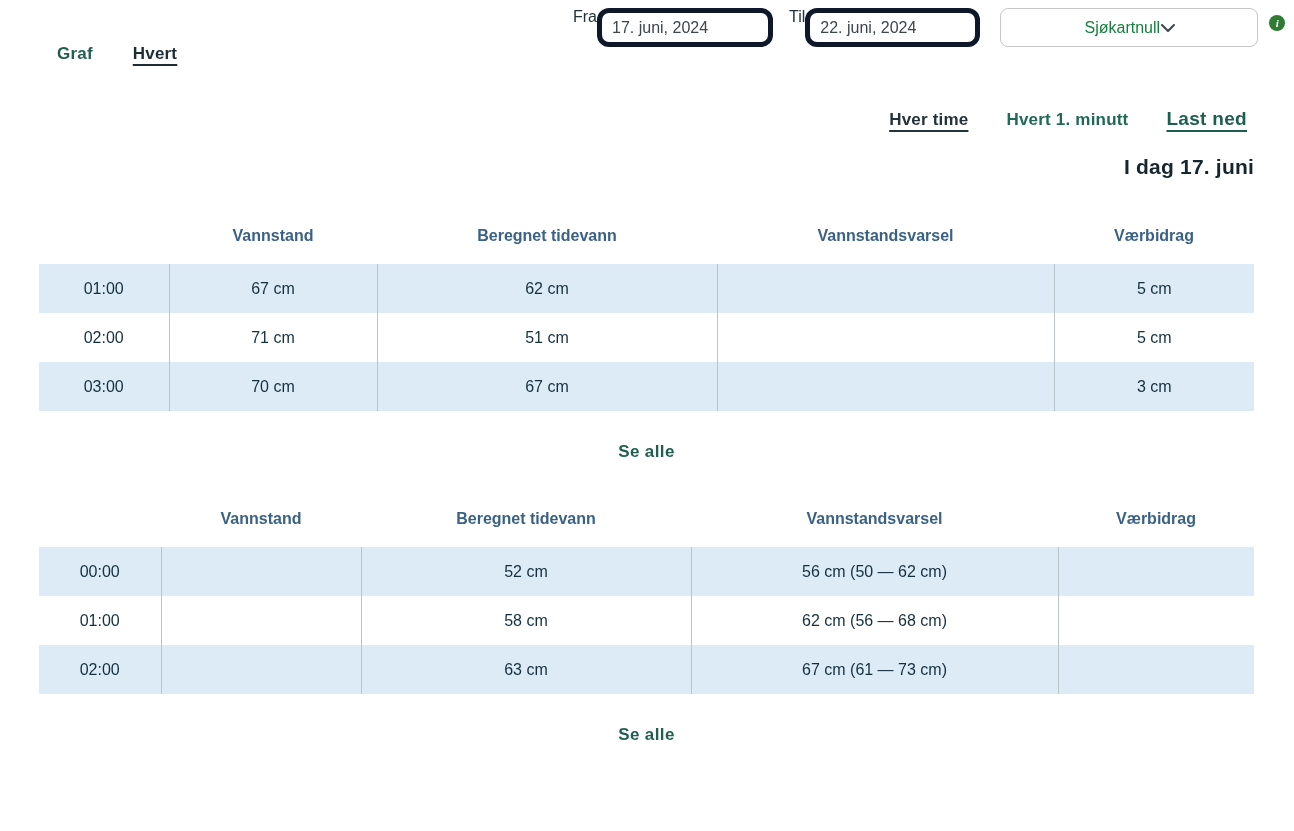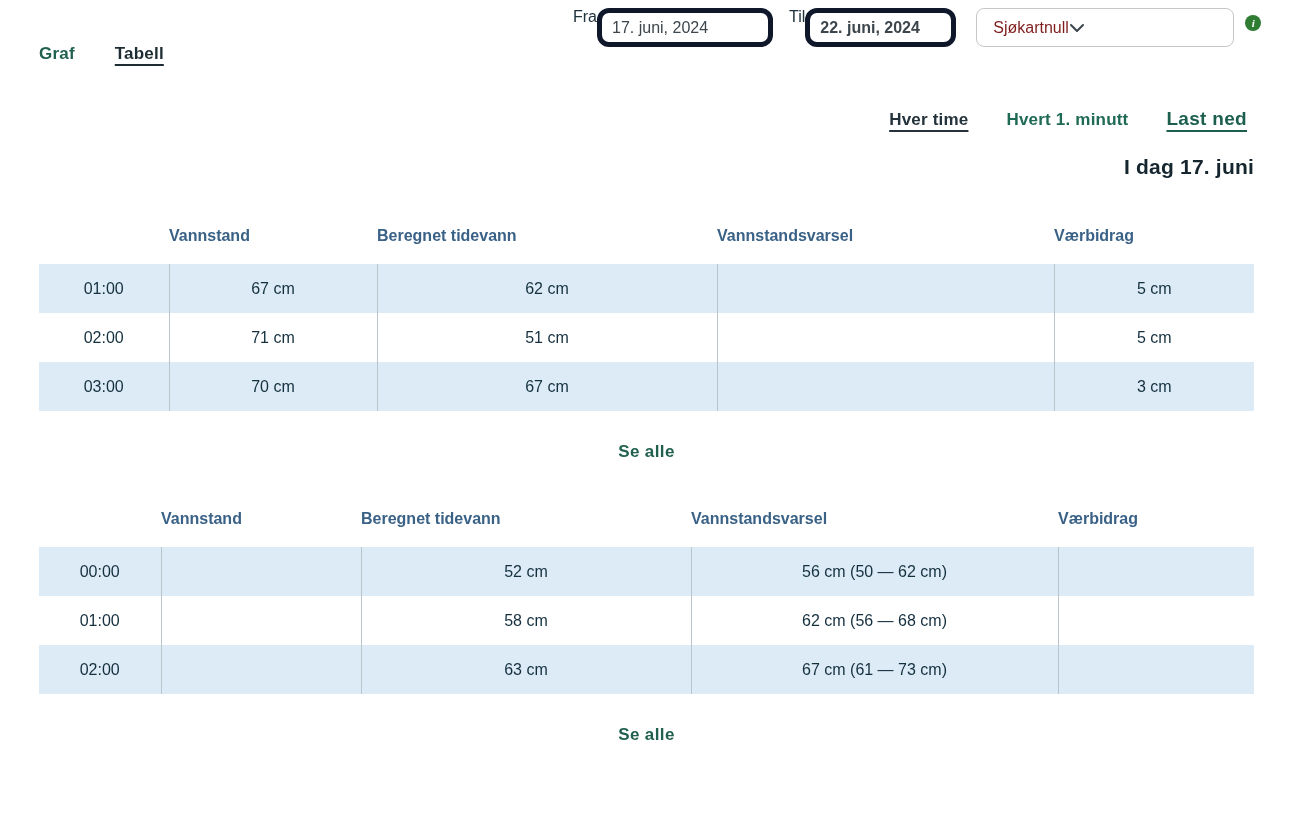--- a/index.html
+++ b/index.html
@@ -8,47 +8,47 @@
   body {
     font-family: "Liberation Sans", "DejaVu Sans", sans-serif;
     color: #14303f;
     font-size: 16px;
     width: 1294px;
   }
   .page { width: 1215px; margin-left: 39px; padding-bottom: 18px; }
 
   
   .topbar { position: relative; height: 92px; }
-  .view-tabs { position: absolute; left: 0; top: 44px; display: flex; gap: 40px; }
+  .view-tabs { position: absolute; left: 18px; top: 44px; display: flex; gap: 40px; }
   .tab {
     font-size: 17px; font-weight: 700; color: #21604f;
     text-decoration: none; cursor: pointer; letter-spacing: .2px;
   }
   .tab.active {
     color: #1d2b33;
     text-decoration: underline;
     text-underline-offset: 5px;
     text-decoration-thickness: 2px;
   }
   .filters { position: absolute; left: 534px; top: 8px; display: flex; align-items: flex-start; }
   .field { display: flex; flex-direction: row; }
   .field label { font-size: 16px; color: #20323c; margin-bottom: 7px; font-weight: 400; }
   .field input {
     height: 39px; border: 5px solid #0f172a; border-radius: 12px;
     font-family: inherit; font-size: 16px; color: #3c464c; text-align: left;
     background: #fff; outline: none; padding: 0 10px;
   }
   .field-fra input { width: 176px; }
-  .field-til input { width: 151px; font-weight: bold; }
+  .field-til input { width: 175px; }
   .field-fra { margin-right: 16px; }
   .field-til { margin-right: 20px; }
   .select-box {
     width: 258px; height: 39px; border: 1px solid #c7c7c7; border-radius: 8px;
-    display: flex; align-items: center; justify-content: flex-start;
-    padding: 0 14px 0 16px; cursor: pointer; background: #fff; color: #7f1d1d;
+    display: flex; align-items: center; justify-content: center;
+    padding: 0 14px 0 16px; cursor: pointer; background: #fff; color: #15803d;
     font-size: 16px;
   }
   .select-box svg { flex: 0 0 auto; }
   .info-badge {
     width: 16px; height: 16px; border-radius: 50%;
     background: #2e7d32; color: #ffffff;
     font-size: 11px; font-weight: 700; line-height: 16px; text-align: center;
     display: inline-block; margin: 7px 0 0 11px; cursor: pointer;
     font-family: "Liberation Serif", serif; font-style: italic;
   }
@@ -75,21 +75,21 @@
   
   .section-heading {
     margin: 14px 0 0 0; font-size: 21px; font-weight: 700; color: #15262f;
     line-height: 26px; letter-spacing: .2px; text-align: right;
   }
   .section-tomorrow .section-heading { margin-top: 48px; }
 
   table { width: 100%; border-collapse: collapse; margin-top: 32px; table-layout: fixed; }
   thead th {
     font-size: 16px; font-weight: 700; color: #3a6186;
-    text-align: left; padding: 14px 0 18px 0; line-height: 20px;
+    text-align: center; padding: 14px 0 18px 0; line-height: 20px;
   }
   tbody td {
     height: 49px; text-align: center; font-size: 16px; color: #14303f;
     padding: 0 8px;
   }
   tbody td:not(:last-child) { border-right: 1px solid #b9c5cb; }
   tbody tr:nth-child(odd) { background: #dcebf5; }
 
   
   .table-today    col:nth-child(1){width:130px} .table-today    col:nth-child(2){width:208px}
@@ -106,21 +106,21 @@
   }
 </style>
 </head>
 <body>
 
 <div class="page">
 
   <header class="topbar">
     <nav class="view-tabs">
       <a class="tab">Graf</a>
-      <a class="tab active">Tabell</a>
+      <a class="tab active">Hvert</a>
     </nav>
 
     <div class="filters">
       <div class="field field-fra">
         <label>Fra</label>
         <input type="text" readonly="" value="17. juni, 2024" style="">
       </div>
       <div class="field field-til">
         <label>Til</label>
         <input type="text" readonly="" value="22. juni, 2024" style="">

